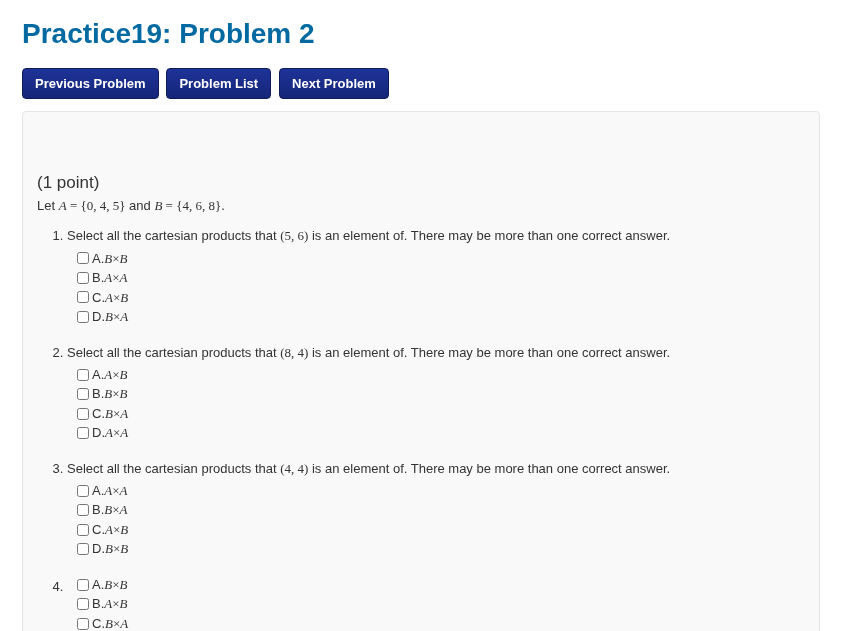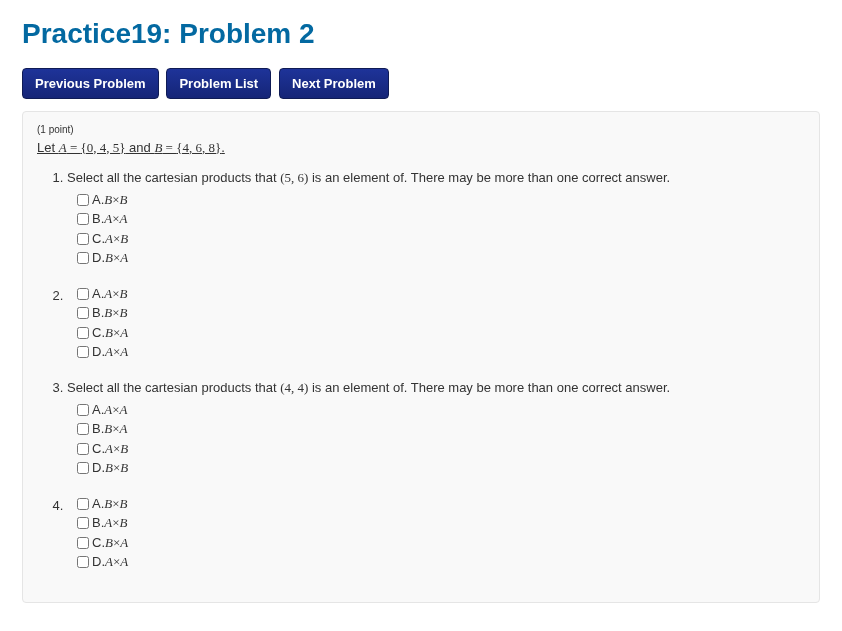--- a/index.html
+++ b/index.html
@@ -36,22 +36,22 @@
       text-align: right;
     }
     .problem-box {
       border: 1px solid #e5e5e5;
       border-radius: 4px;
       background: #f9f9f9;
       padding: 10px 14px 14px 14px;
       font-size: 13px;
       line-height: 1.55;
     }
-    .points { font-size: 10px; }
-    .intro { margin-bottom: 10px; text-decoration: underline; }
+    .points { font-size: 17px; margin-top: 48px; }
+    .intro { margin-bottom: 10px; }
     ol.questions {
       padding-left: 30px;
       margin: 8px 0 0 0;
     }
     ol.questions > li {
       margin-bottom: 16px;
     }
     .options {
       margin-top: 2px;
       padding-left: 10px;
@@ -120,20 +120,21 @@
           <div class="option-row">
             <input type="checkbox" style="">
             <span>D.</span> 
             <span class="math">B</span> 
             <span class="mathn">×</span> 
             <span class="math">A</span>
           </div>
         </div>
       </li>
       <li>
+        <div><span>Select all the cartesian products that </span><span class="mathn">(8, 4)</span><span> is an element of. There may be more than one correct answer.</span></div>
         <div class="options">
           <div class="option-row">
             <input type="checkbox" style="">
             <span>A.</span> 
             <span class="math">A</span> 
             <span class="mathn">×</span> 
             <span class="math">B</span>
           </div>
           <div class="option-row">
             <input type="checkbox" style="">

